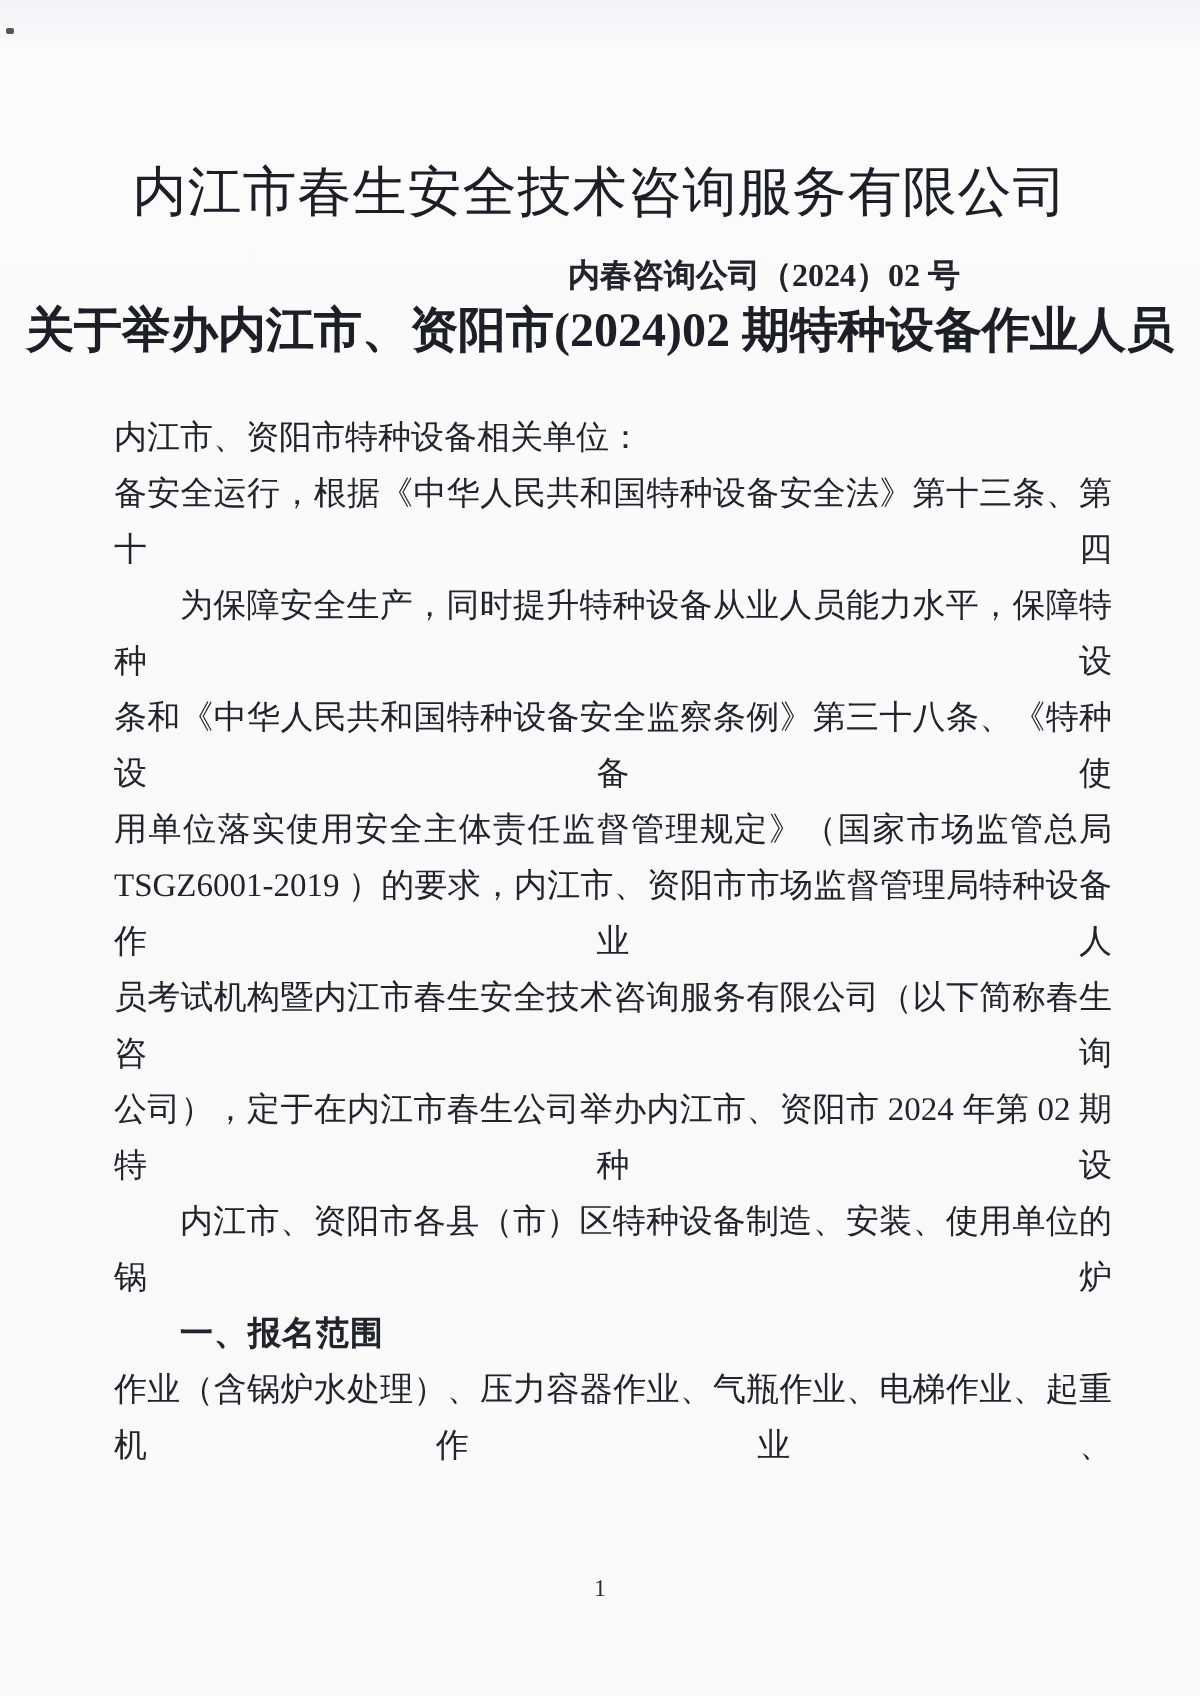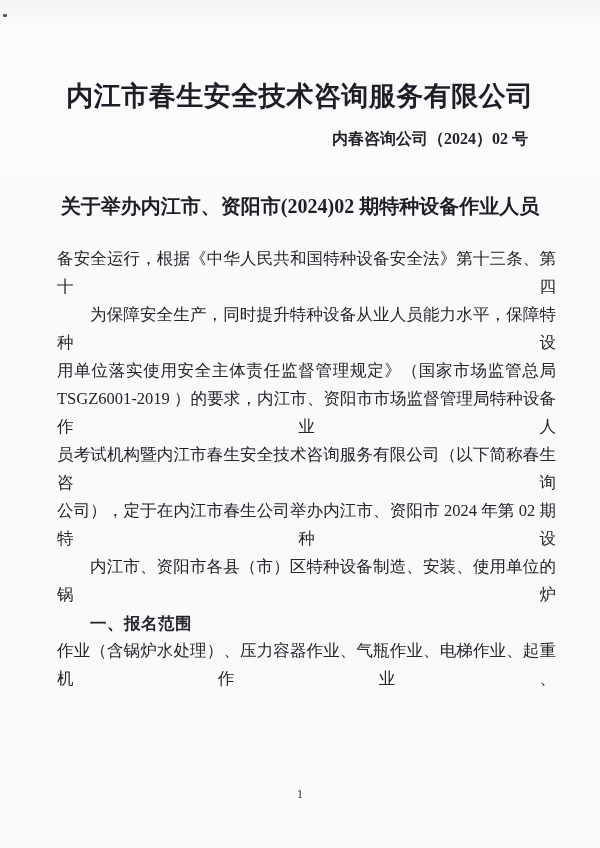--- a/index.html
+++ b/index.html
@@ -24,38 +24,37 @@
     top: 14px;
     width: 4px;
     height: 3px;
     background: #55565c;
     border-radius: 1px;
   }
   .company-title {
     margin-top: 78px;
     text-align: center;
     font-size: 27px;
-    font-weight: bold;
+    font-weight: normal;
     letter-spacing: 0.5px;
     line-height: 36px;
     color: #1d1e26;
   }
   .doc-number {
     margin-top: 14px;
     text-align: right;
-    padding-right: 72px;
+    padding-right: 120px;
     font-size: 16px;
     font-weight: bold;
     line-height: 22px;
     color: #23242b;
   }
   .subject {
-    margin-top: 40px;
     text-align: center;
-    font-size: 20px;
+    font-size: 24px;
     font-weight: bold;
     line-height: 33px;
     color: #1d1e26;
   }
   .body-text {
     margin: 22px 44px 0 57px;
     font-size: 16.5px;
     line-height: 28px;
   }
   .doc-line {
@@ -94,22 +93,24 @@
   <div class="company-title">内江市春生安全技术咨询服务有限公司</div>
 
   <div class="doc-number">内春咨询公司（2024）02 号</div>
 
   <div class="subject">
     <div>关于举办内江市、资阳市(2024)02 期特种设备作业人员</div>
   </div>
 
   <div class="body-text" id="body-lines">
 
+  <div class="doc-line">内江市、资阳市特种设备相关单位：</div>
       <div class="doc-line just">备安全运行，根据《中华人民共和国特种设备安全法》第十三条、第十四</div>
       <div class="doc-line just ind">为保障安全生产，同时提升特种设备从业人员能力水平，保障特种设</div>
+      <div class="doc-line just">条和《中华人民共和国特种设备安全监察条例》第三十八条、《特种设备使</div>
       <div class="doc-line just">用单位落实使用安全主体责任监督管理规定》（国家市场监管总局</div>
       <div class="doc-line just">TSGZ6001-2019 ）的要求，内江市、资阳市市场监督管理局特种设备作业人</div>
       <div class="doc-line just">员考试机构暨内江市春生安全技术咨询服务有限公司（以下简称春生咨询</div>
       <div class="doc-line just">公司），定于在内江市春生公司举办内江市、资阳市 2024 年第 02 期特种设</div>
       <div class="doc-line just ind">内江市、资阳市各县（市）区特种设备制造、安装、使用单位的锅炉</div>
       <div class="doc-line ind bold">一、报名范围</div>
       <div class="doc-line just">作业（含锅炉水处理）、压力容器作业、气瓶作业、电梯作业、起重机作业、</div>
     </div>
 
   <div class="page-number">1</div>

